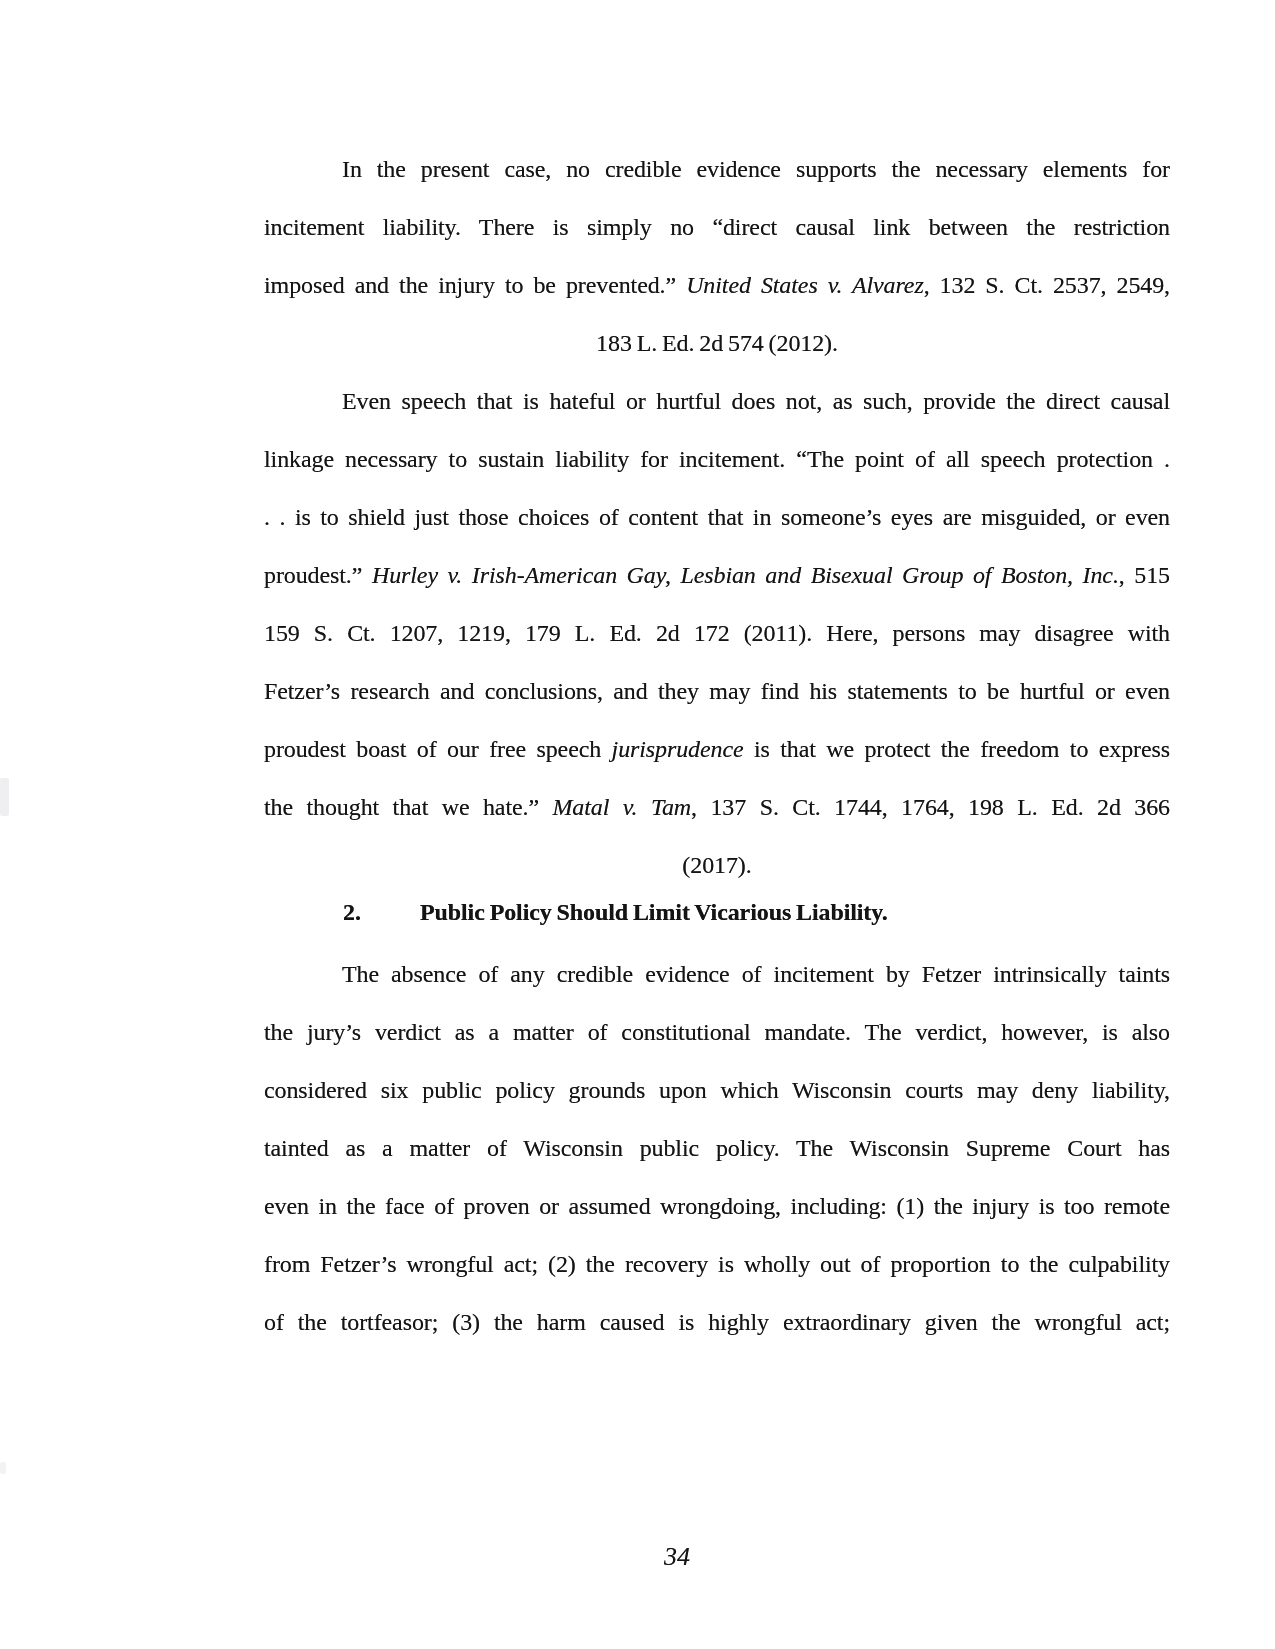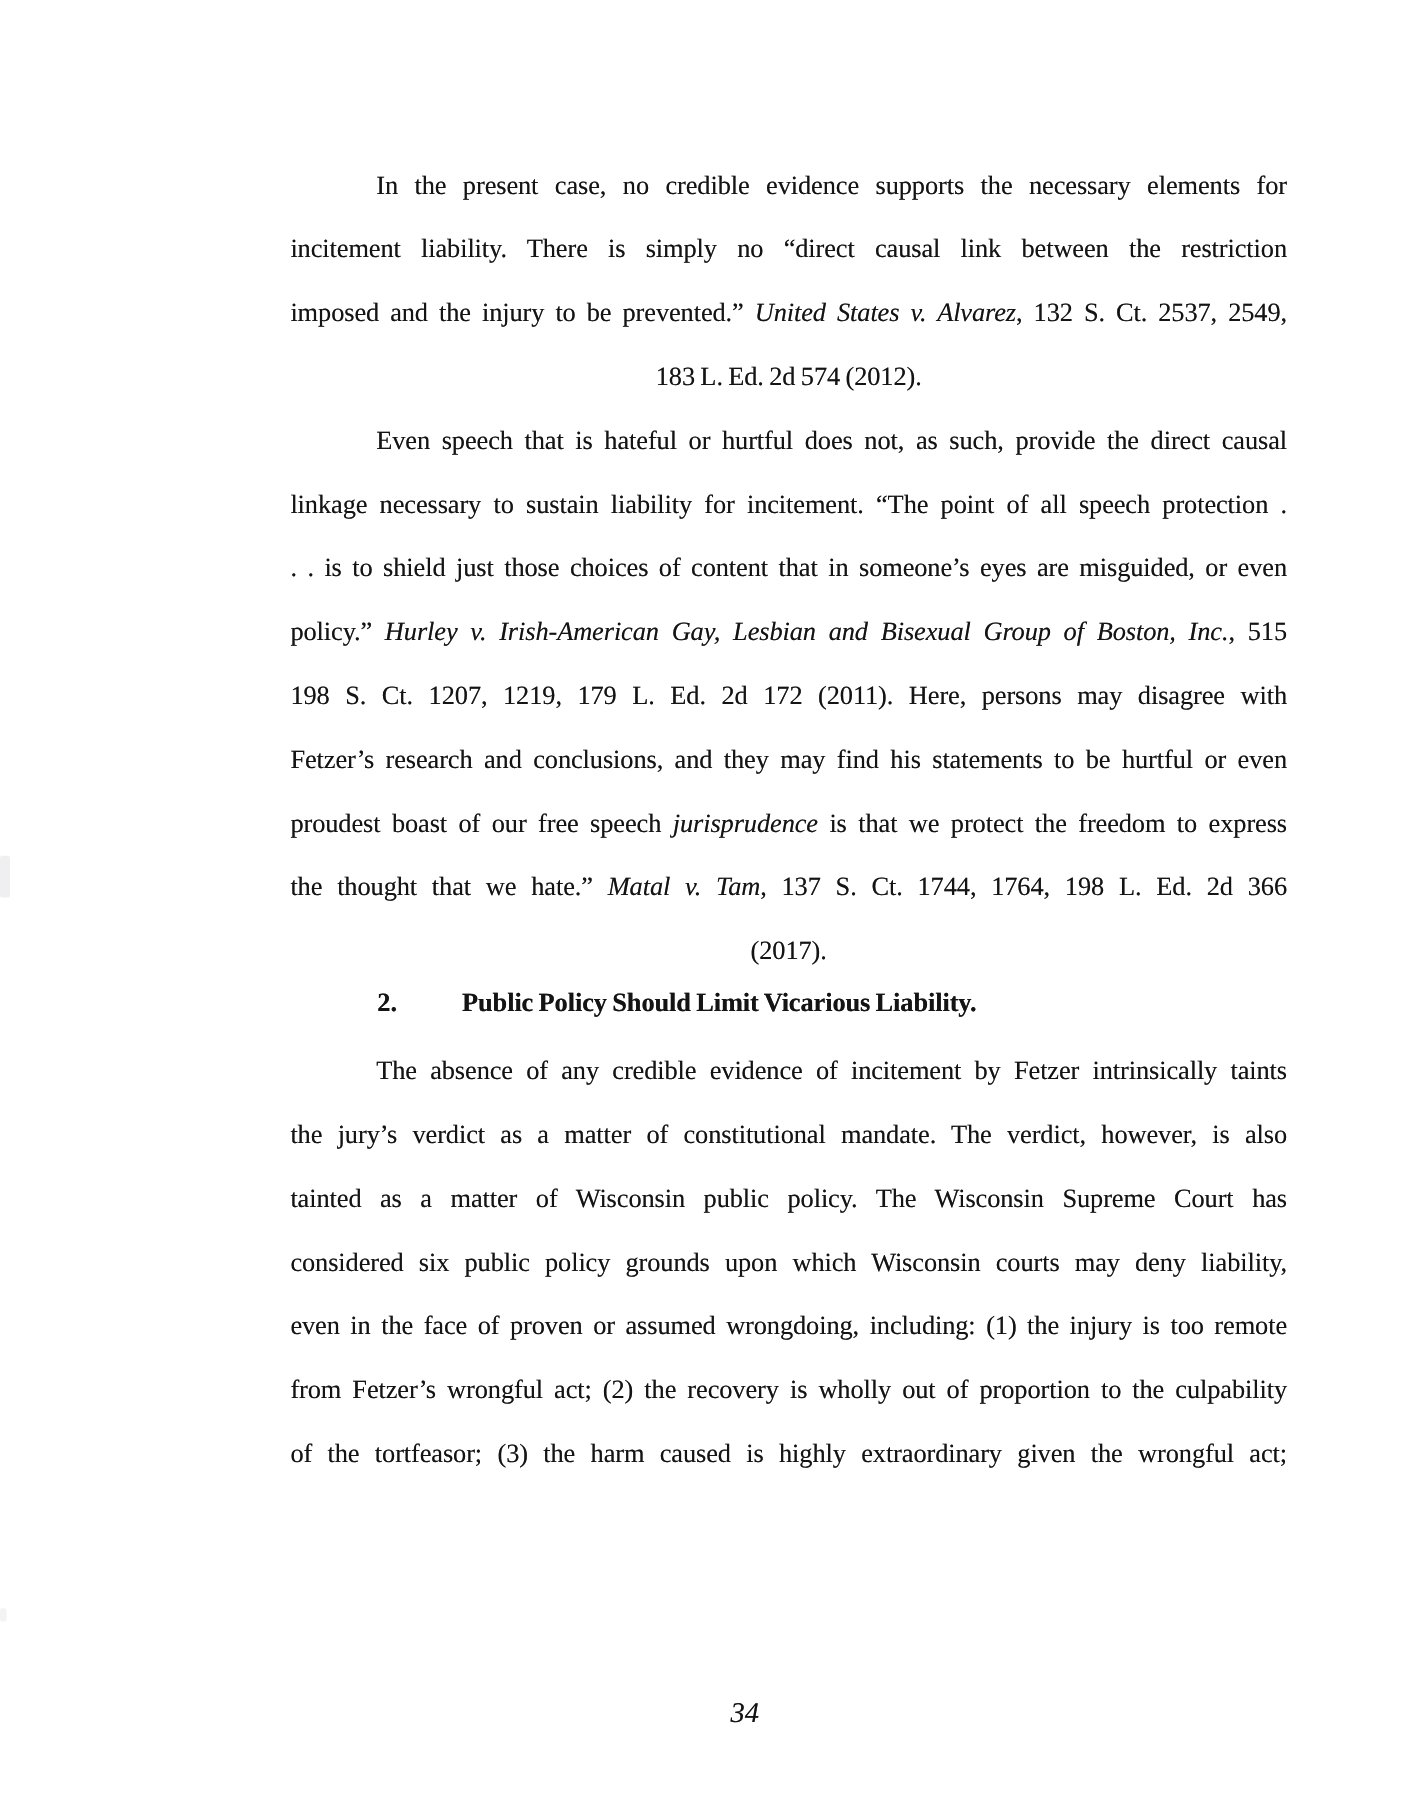--- a/index.html
+++ b/index.html
@@ -82,33 +82,33 @@
       <div class="paragraph">
         <div class="line just indent"><span>In the present case, no credible evidence supports the necessary elements for</span></div>
         <div class="line just"><span>incitement liability.  There is simply no “direct causal link between the restriction</span></div>
         <div class="line just"><span>imposed and the injury to be prevented.”  </span><span class="seg-i">United States v. Alvarez</span><span>, 132 S. Ct. 2537, 2549,</span></div>
         <div class="line"><span>183 L. Ed. 2d 574 (2012).</span></div>
       </div>
       <div class="paragraph">
         <div class="line just indent"><span>Even speech that is hateful or hurtful does not, as such, provide the direct causal</span></div>
         <div class="line just"><span>linkage necessary to sustain liability for incitement.  “The point of all speech protection .</span></div>
         <div class="line just"><span>. . is to shield just those choices of content that in someone’s eyes are misguided, or even</span></div>
-        <div class="line just"><span>policy.”  </span><span class="seg-i">Hurley v. Irish-American Gay, Lesbian and Bisexual Group of Boston, Inc.</span><span>, 515</span></div>
-        <div class="line just"><span>198 S. Ct. 1207, 1219, 179 L. Ed. 2d 172 (2011).  Here, persons may disagree with</span></div>
+        <div class="line just"><span>proudest.”  </span><span class="seg-i">Hurley v. Irish-American Gay, Lesbian and Bisexual Group of Boston, Inc.</span><span>, 515</span></div>
+        <div class="line just"><span>159 S. Ct. 1207, 1219, 179 L. Ed. 2d 172 (2011).  Here, persons may disagree with</span></div>
         <div class="line just"><span>Fetzer’s research and conclusions, and they may find his statements to be hurtful or even</span></div>
         <div class="line just"><span>proudest boast of our free speech </span><span class="seg-i">jurisprudence</span><span> is that we protect the freedom to express</span></div>
         <div class="line just"><span>the thought that we hate.”  </span><span class="seg-i">Matal v. Tam</span><span>, 137 S. Ct. 1744, 1764, 198 L. Ed. 2d 366</span></div>
         <div class="line"><span>(2017).</span></div>
       </div>
       <div class="heading"><span class="h-num">2.</span><span>Public Policy Should Limit Vicarious Liability.</span></div>
       <div class="paragraph">
         <div class="line just indent"><span>The absence of any credible evidence of incitement by Fetzer intrinsically taints</span></div>
         <div class="line just"><span>the jury’s verdict as a matter of constitutional mandate.  The verdict, however, is also</span></div>
+        <div class="line just"><span>considered six public policy grounds upon which Wisconsin courts may deny liability,</span></div>
         <div class="line just"><span>tainted as a matter of Wisconsin public policy.  The Wisconsin Supreme Court has</span></div>
-        <div class="line just"><span>considered six public policy grounds upon which Wisconsin courts may deny liability,</span></div>
         <div class="line just"><span>even in the face of proven or assumed wrongdoing, including: (1) the injury is too remote</span></div>
         <div class="line just"><span>from Fetzer’s wrongful act; (2) the recovery is wholly out of proportion to the culpability</span></div>
         <div class="line just"><span>of the tortfeasor; (3) the harm caused is highly extraordinary given the wrongful act;</span></div>
       </div>
     </main>
 
   <div class="page-number">34</div>
 </div>
 
 </body></html>

